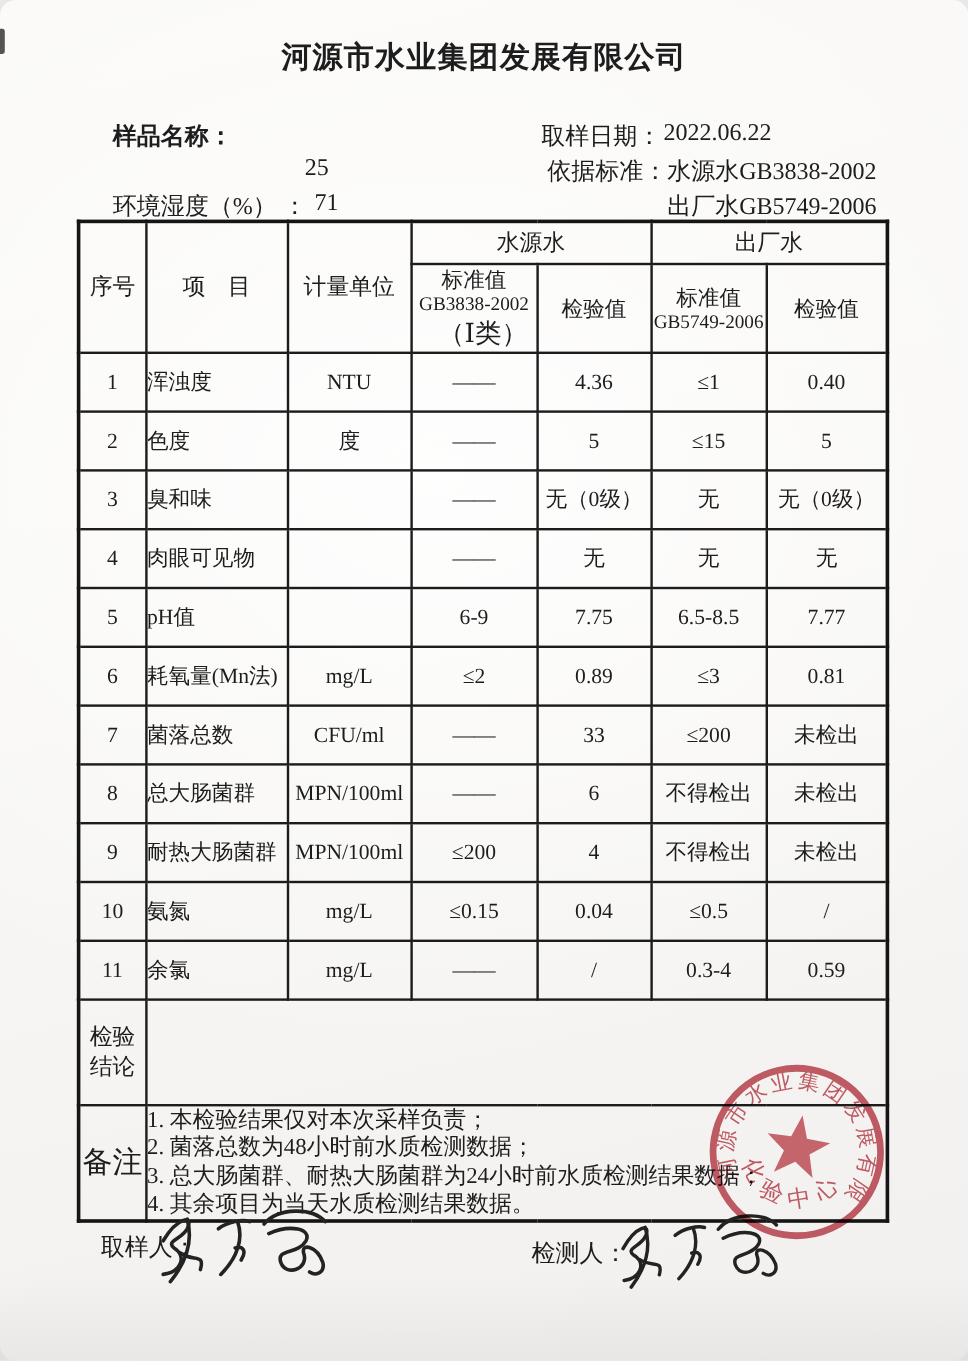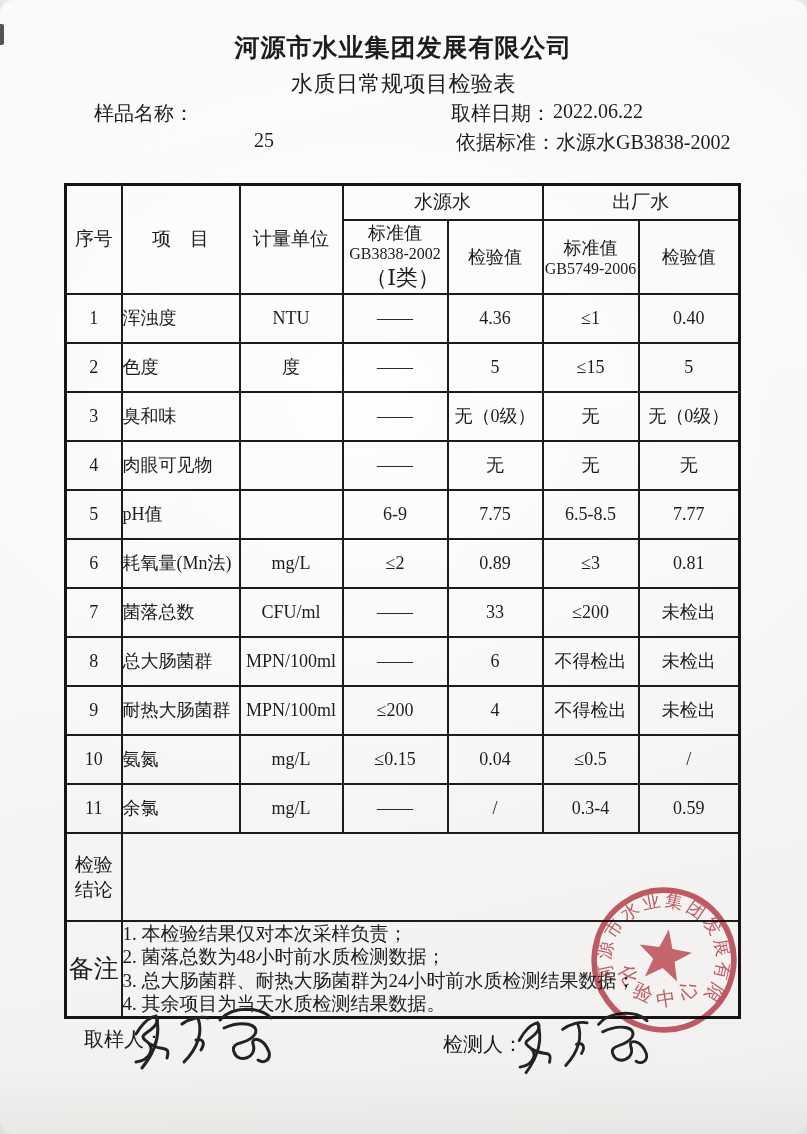--- a/index.html
+++ b/index.html
@@ -56,34 +56,38 @@
 </style>
 </head>
 <body>
 
 <div class="page">
 
   <div class="artifact-edge"></div>
   <div class="shade-bottom"></div>
 
   <h1 class="company-title">河源市水业集团发展有限公司</h1>
-  <h2 class="form-title">水质日常规项目检验表</h2>
 
   <div class="info-line" style="top:100px;">
-    <span class="seg" style="left:94px;">样品名称：</span>
+    <span class="seg" style="left:94px;font-weight:bold;">样品名称：</span>
     <span class="seg" style="left:451px;">取样日期：</span>
     <span class="seg" style="left:553px;">2022.06.22</span>
   </div>
 
   <div class="info-line" style="top:129px;">
     <span class="seg" style="left:254px;">25</span>
     <span class="seg" style="left:456px;">依据标准：</span>
     <span class="seg" style="left:556px;">水源水GB3838-2002</span>
   </div>
 
+  <div class="info-line" style="top:158px;">
+    <span class="seg" style="left:94px;">环境湿度（%） ：</span>
+    <span class="seg" style="left:262px;">71</span>
+    <span class="seg" style="left:556px;">出厂水GB5749-2006</span>
+  </div>
 
   <table class="main-table">
     <colgroup>
       <col style="width:56px">
         <col style="width:118px">
         <col style="width:103px">
       <col style="width:105px">
         <col style="width:95px">
         <col style="width:96px">
         <col style="width:101px">

